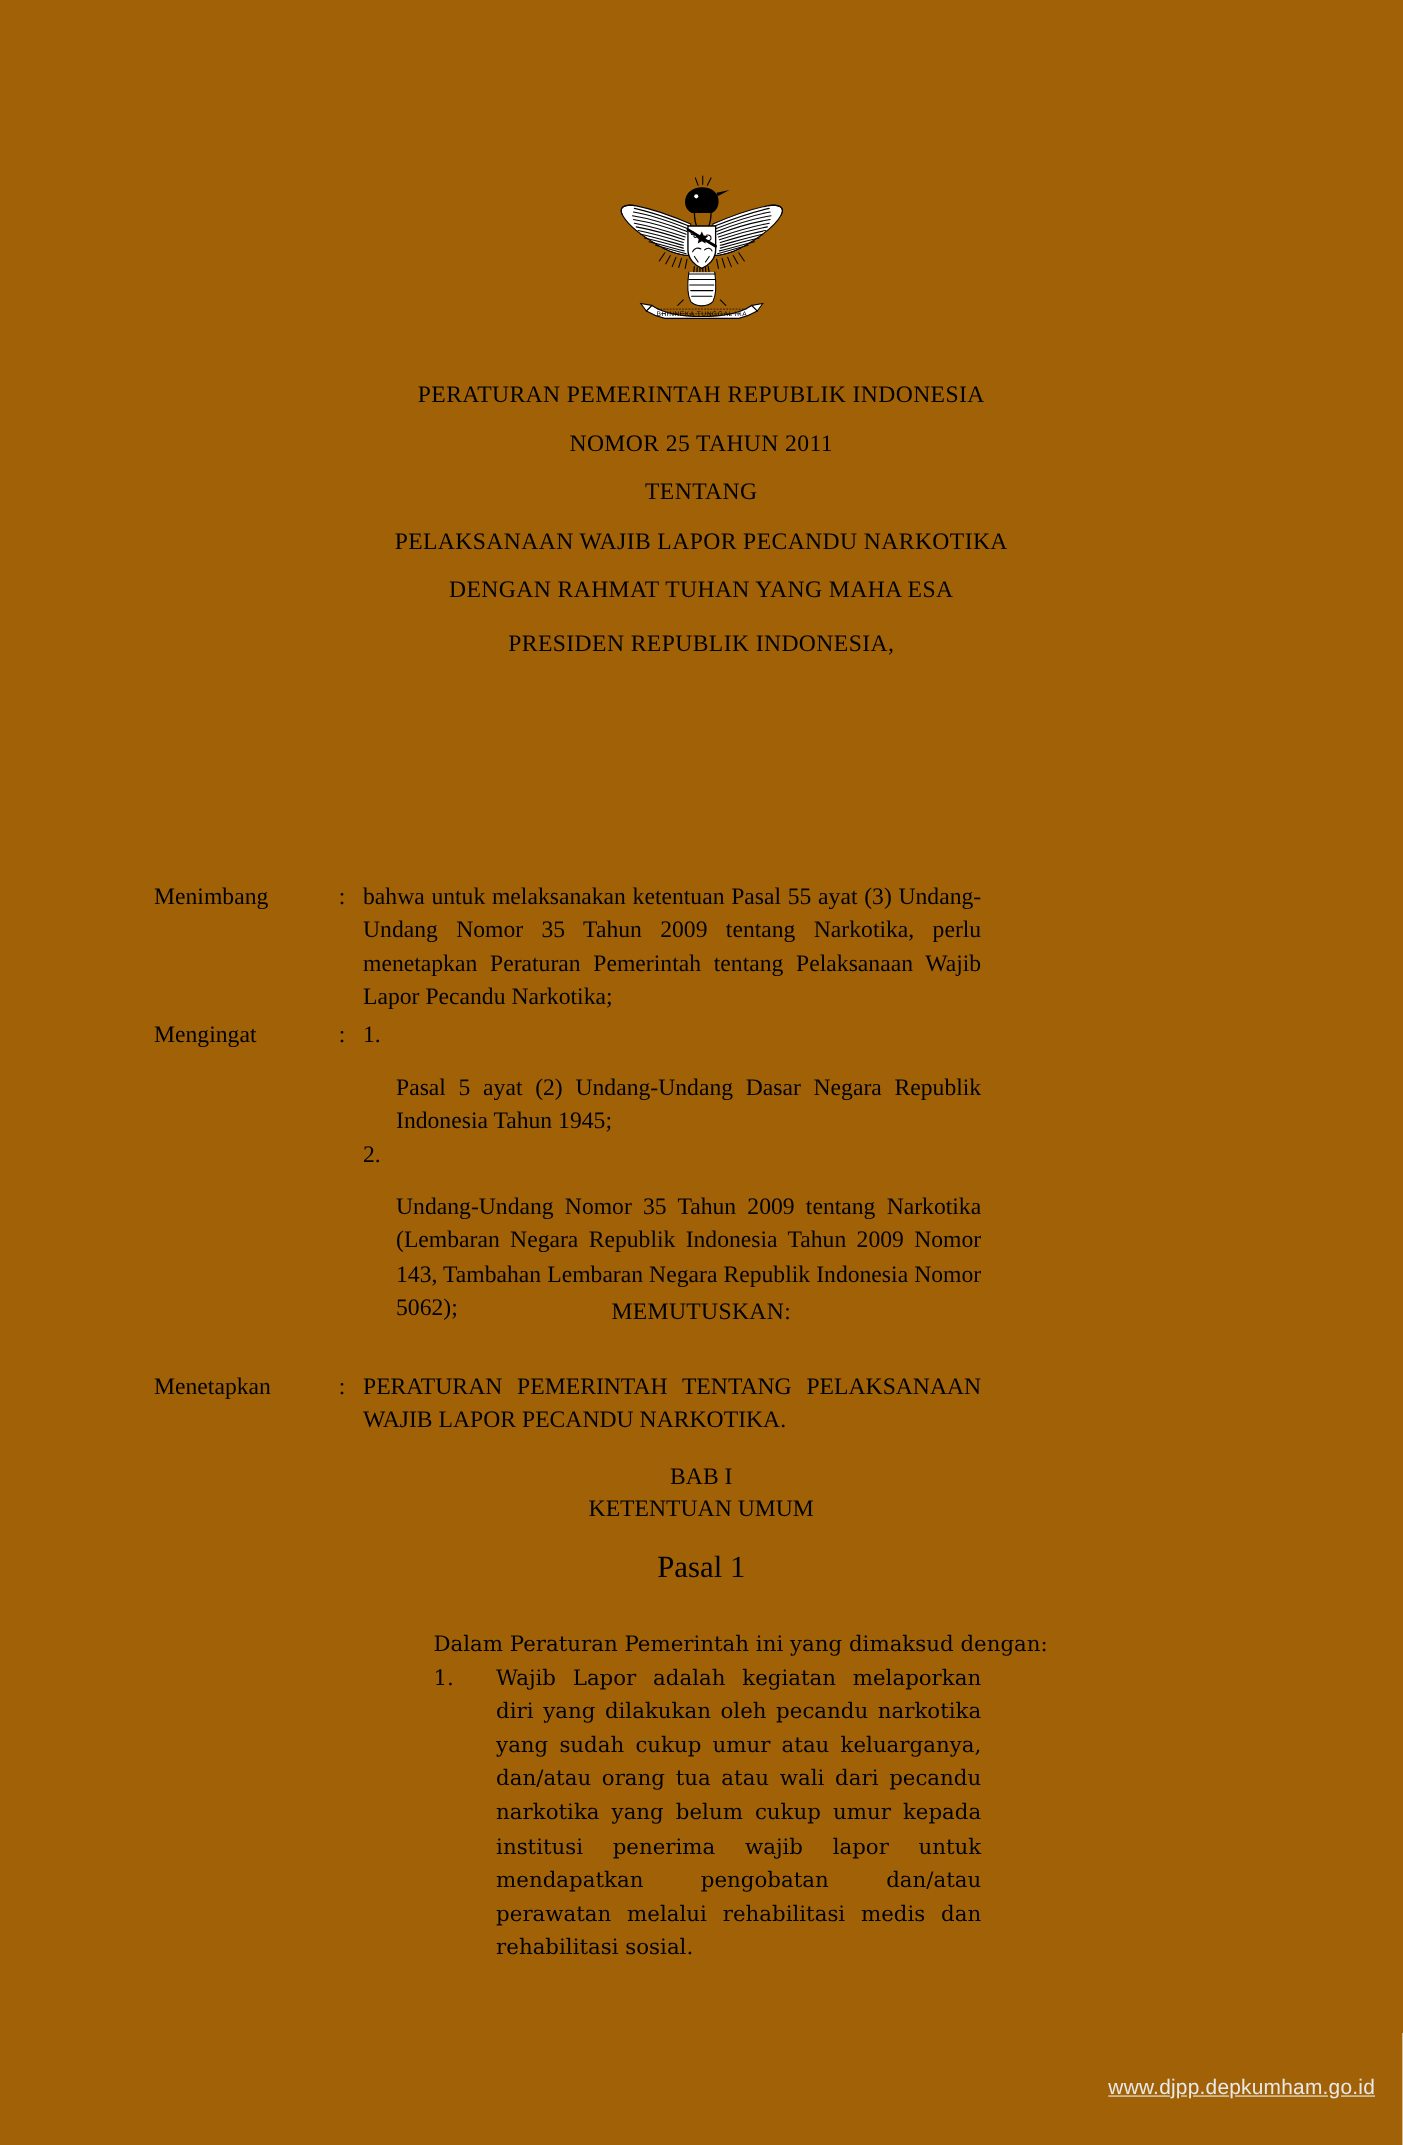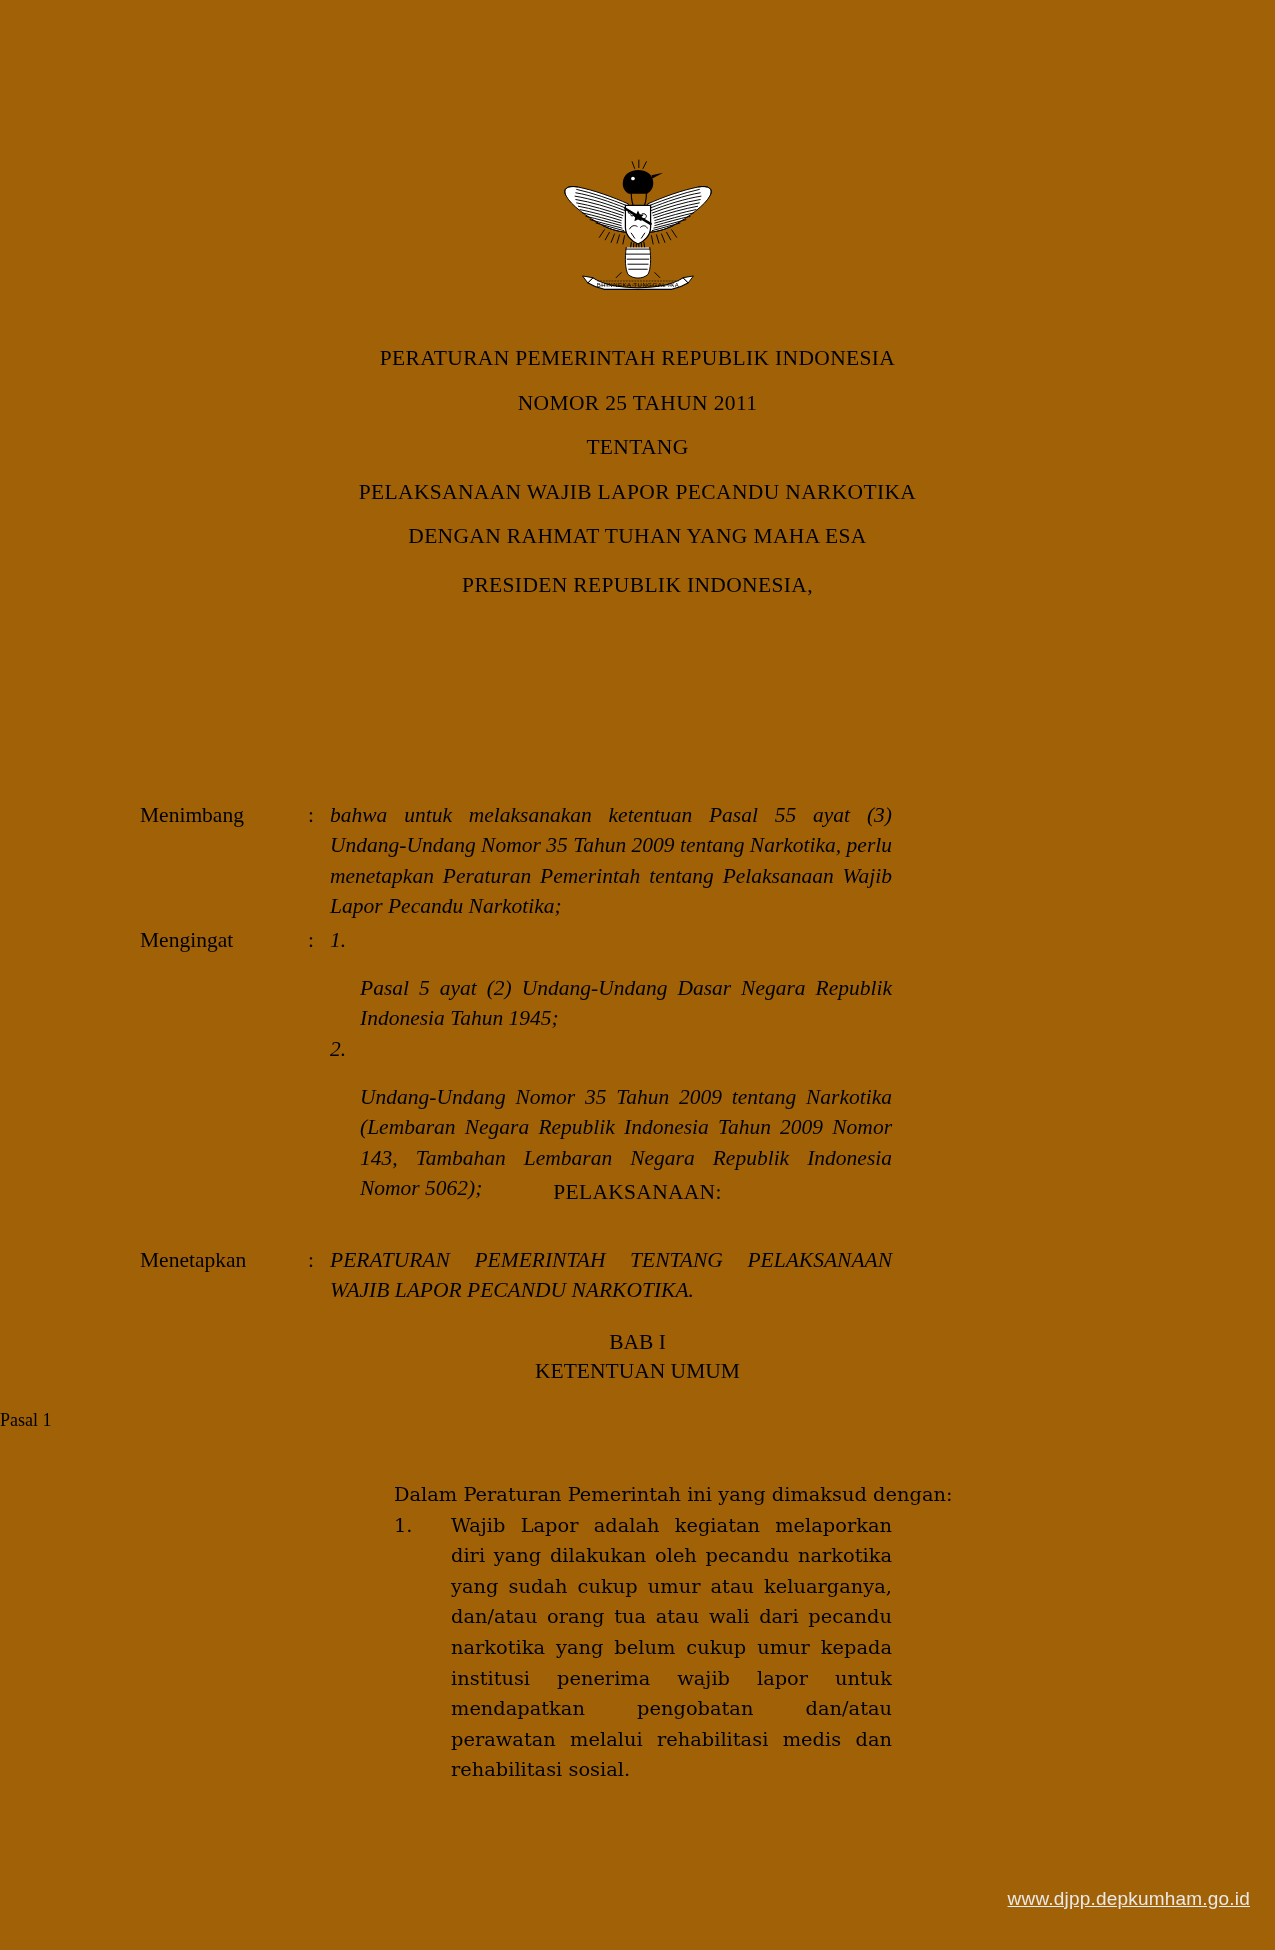--- a/index.html
+++ b/index.html
@@ -62,21 +62,20 @@
     white-space: nowrap;
   }
   .clause .colon {
     width: 22px;
     flex: 0 0 22px;
   }
   .clause .body {
     flex: 1 1 auto;
     text-align: justify;
     text-justify: inter-word;
-    font-style: italic;
   }
 
   
   .numlist { margin: 0; padding: 0; list-style: none; }
   .numlist li {
     display: flex;
     align-items: flex-start;
   }
   .numlist li .num {
     flex: 0 0 30px;
@@ -111,21 +110,22 @@
     width: 1275px;
     text-align: center;
     font-size: 21.5px;
     line-height: 29px;
   }
   .pasal-head {
     position: absolute;
     left: 0;
     top: 1410px;
     width: 1275px;
-    font-size: 18px;
+    text-align: center;
+    font-size: 28px;
   }
 
   
   #pasal1-body {
     position: absolute;
     left: 394px;
     top: 1480px;
     width: 498px;
     font-family: "DejaVu Serif", "Liberation Serif", serif;
     font-size: 19.4px;
@@ -294,21 +294,21 @@
           <span class="txt">Pasal 5 ayat (2) Undang-Undang Dasar Negara Republik Indonesia Tahun 1945;</span>
         </li>
         <li>
           <span class="num">2.</span>
           <span class="txt">Undang-Undang Nomor 35 Tahun 2009 tentang Narkotika (Lembaran Negara Republik Indonesia Tahun 2009 Nomor 143, Tambahan Lembaran Negara Republik Indonesia Nomor 5062);</span>
         </li>
       </ul>
     </div>
   </div>
 
-  <div class="memutuskan">PELAKSANAAN:</div>
+  <div class="memutuskan">MEMUTUSKAN:</div>
 
   <div class="clause" id="menetapkan">
     <div class="label">Menetapkan</div>
     <div class="colon">:</div>
     <div class="body">PERATURAN PEMERINTAH TENTANG PELAKSANAAN WAJIB LAPOR PECANDU NARKOTIKA.</div>
   </div>
 
   <div class="bab-block">
     <div>BAB I</div>
     <div>KETENTUAN UMUM</div>

